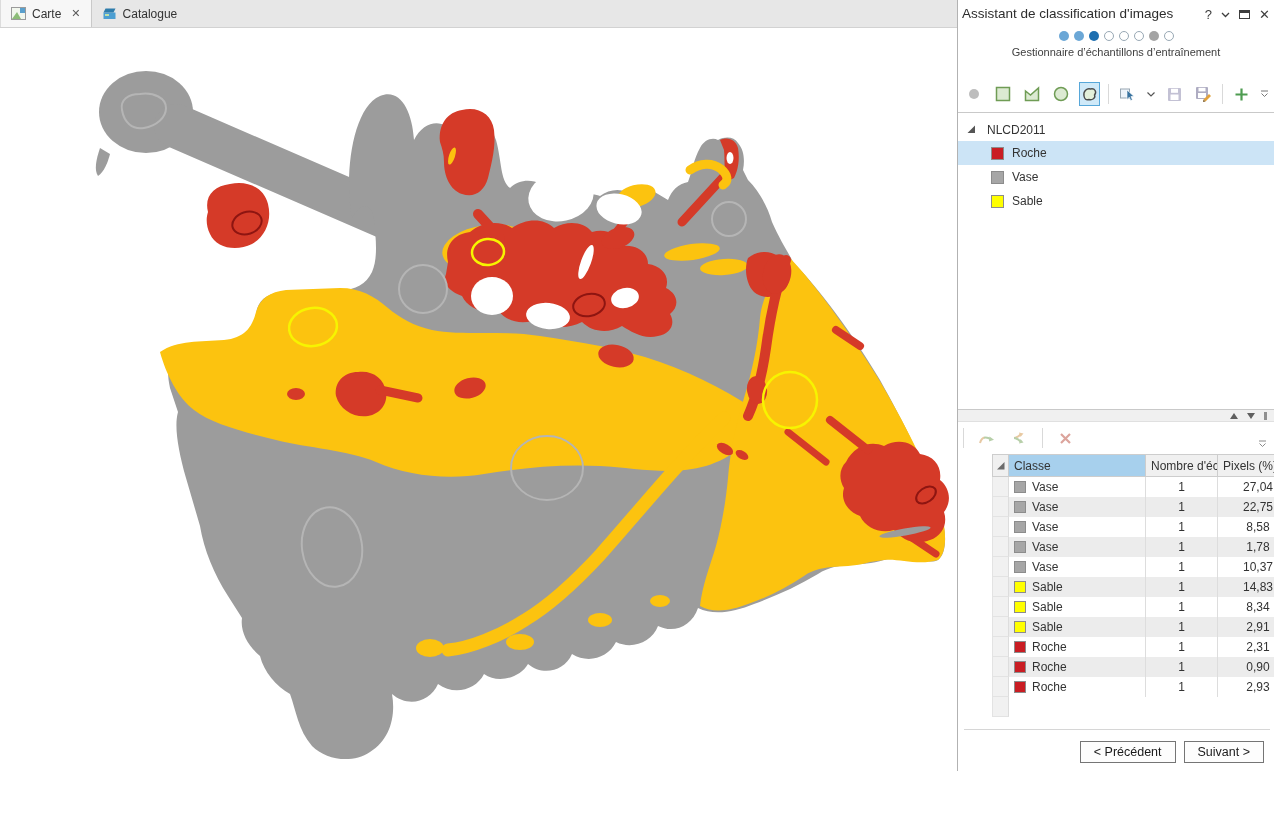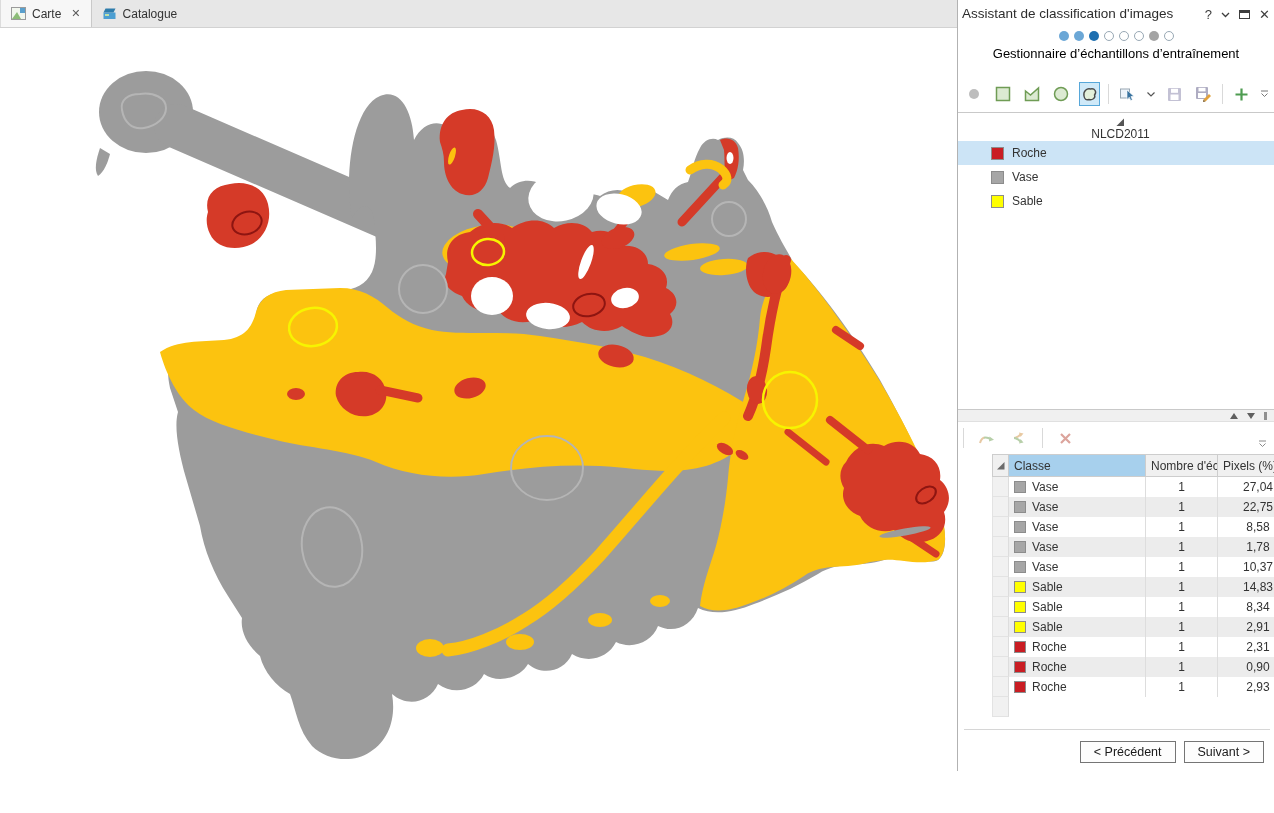--- a/index.html
+++ b/index.html
@@ -21,30 +21,30 @@
   .p-title{position:absolute;left:4px;top:6px;font-size:13.5px;color:#2d2d2d;white-space:nowrap;}
   .p-hicons{position:absolute;right:4px;top:7px;display:flex;gap:9px;align-items:center;color:#3d3d3d;}
   .hicon{display:flex;align-items:center;justify-content:center;font-size:13px;color:#3d3d3d;}
   .dock-ic{width:11px;height:9px;border:1px solid #3d3d3d;border-top-width:3px;box-sizing:border-box;}
   .dots{position:absolute;top:31px;left:0;right:0;display:flex;justify-content:center;gap:5px;}
   .dot{width:10px;height:10px;border-radius:50%;box-sizing:border-box;}
   .dot.done{background:#6ba7d6;}
   .dot.current{background:#1e6fb0;}
   .dot.todo{background:#fff;border:1px solid #98a8b4;}
   .dot.skipped{background:#a4a4a4;}
-  .p-sub{position:absolute;top:46px;left:0;right:0;text-align:center;font-size:13px;color:#000000;}
+  .p-sub{position:absolute;top:46px;left:0;right:0;text-align:center;font-size:11px;color:#404040;}
 
   .tools{position:absolute;top:80px;left:6px;right:4px;height:28px;display:flex;align-items:center;gap:8px;}
   .tool{width:24px;height:24px;display:flex;align-items:center;justify-content:center;box-sizing:border-box;}
   .tool.sel{background:#cfe9f8;border:1px solid #57a7d9;}
   .vsep{width:1px;height:20px;background:#d9d9d9;}
   .push-right{margin-left:auto;}
 
   .tree{position:absolute;top:112px;left:0;right:0;height:298px;border-top:1px solid #c9c9c9;border-bottom:1px solid #c9c9c9;background:#fff;padding-top:5px;box-sizing:border-box;}
-  .tree-root{display:flex;align-items:center;gap:0;height:23px;padding-left:9px;color:#333;flex-direction:column;}
+  .tree-root{display:flex;align-items:center;gap:11px;height:23px;padding-left:9px;color:#333;}
   .tree-item{display:flex;align-items:center;gap:8px;height:24px;padding-left:33px;}
   .tree-item.sel{background:#cce4f6;}
   .chip{width:13px;height:13px;border:1px solid #8c8c8c;box-sizing:border-box;flex:0 0 auto;}
 
   .splitter{position:absolute;top:410px;left:0;right:0;height:12px;background:#f0f0f0;border-bottom:1px solid #e0e0e0;display:flex;justify-content:flex-end;align-items:center;gap:9px;padding-right:7px;box-sizing:border-box;}
   .split-handle{width:3px;height:8px;background:#8f8f8f;}
 
   .ttools{position:absolute;top:423px;left:5px;right:4px;height:30px;display:flex;align-items:center;gap:10px;}
   .t-overflow{position:absolute;top:440px;right:7px;}
 

